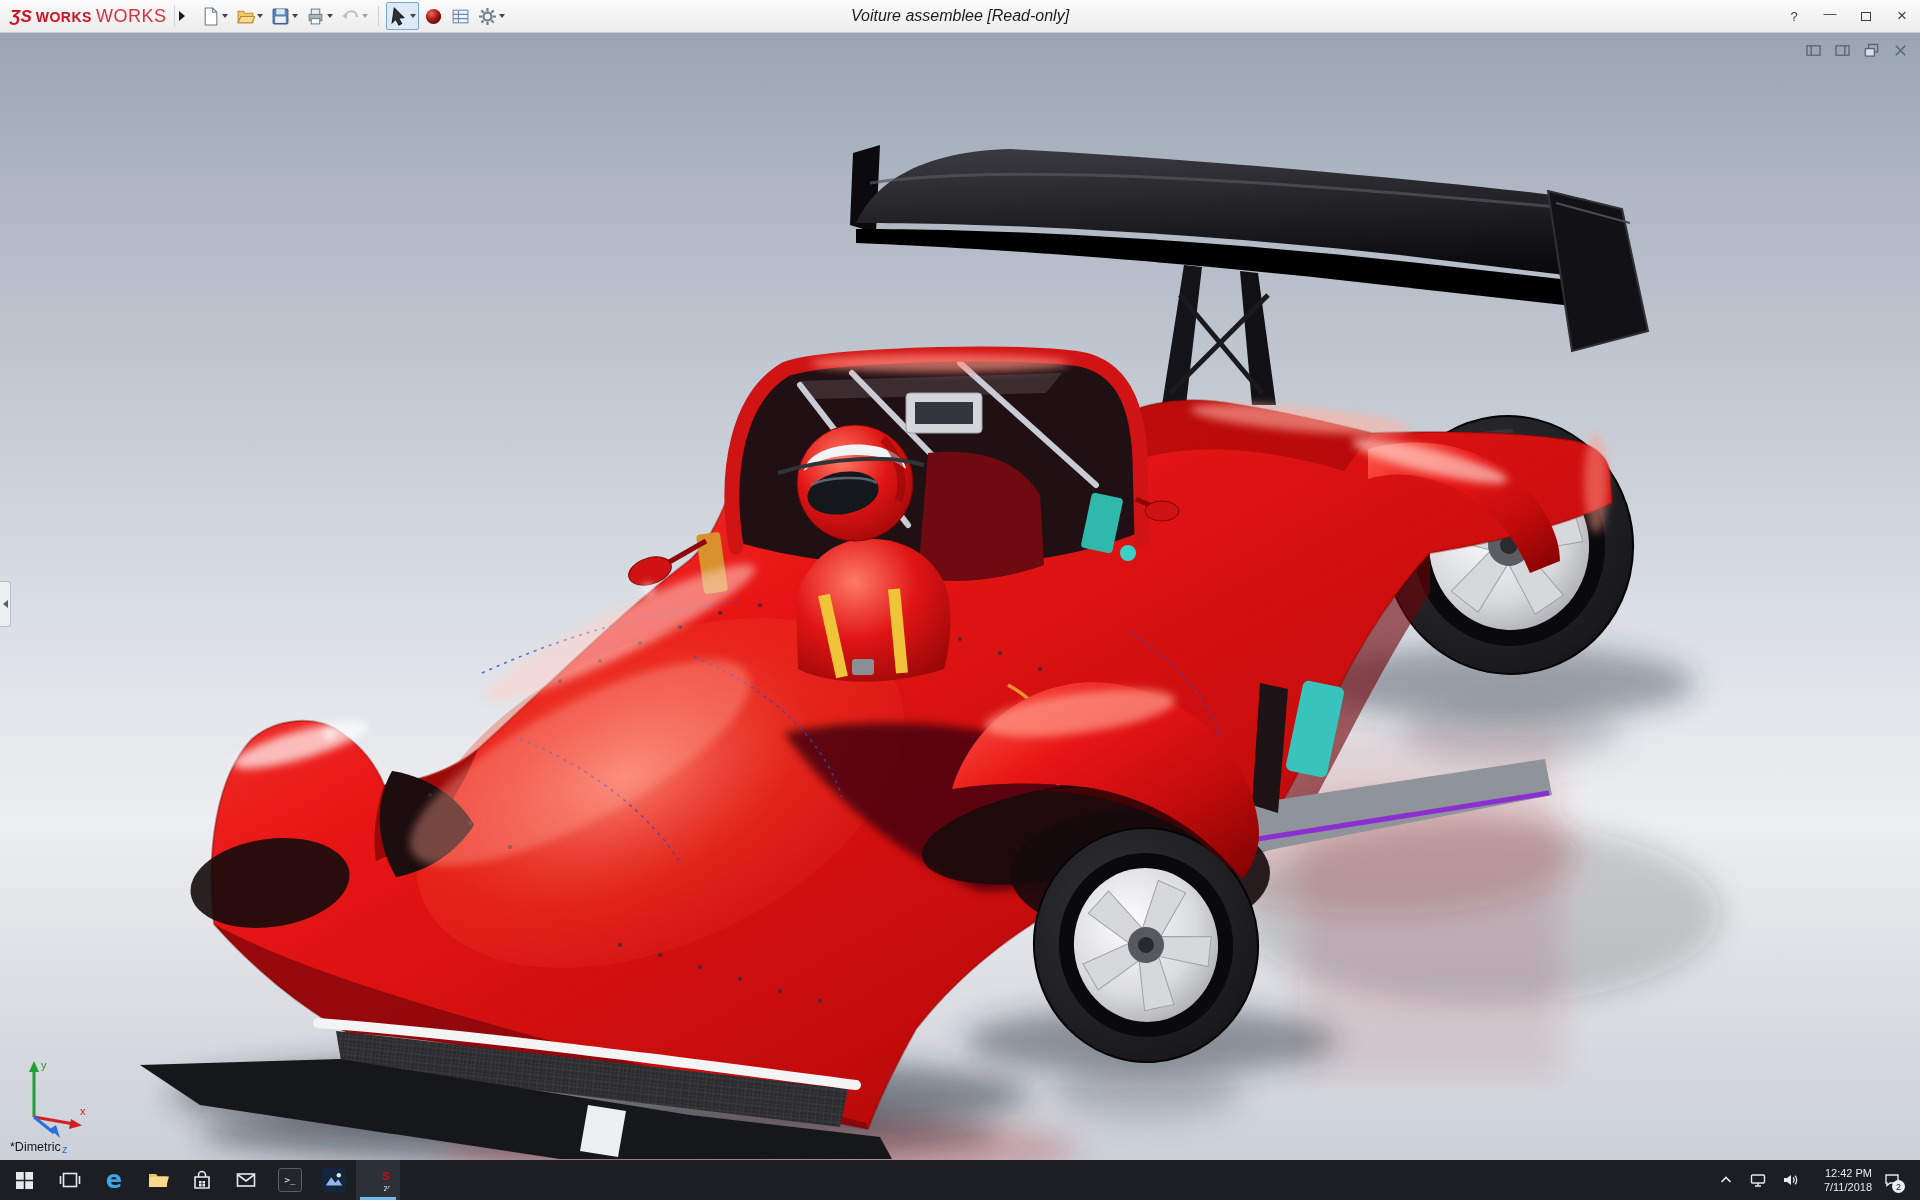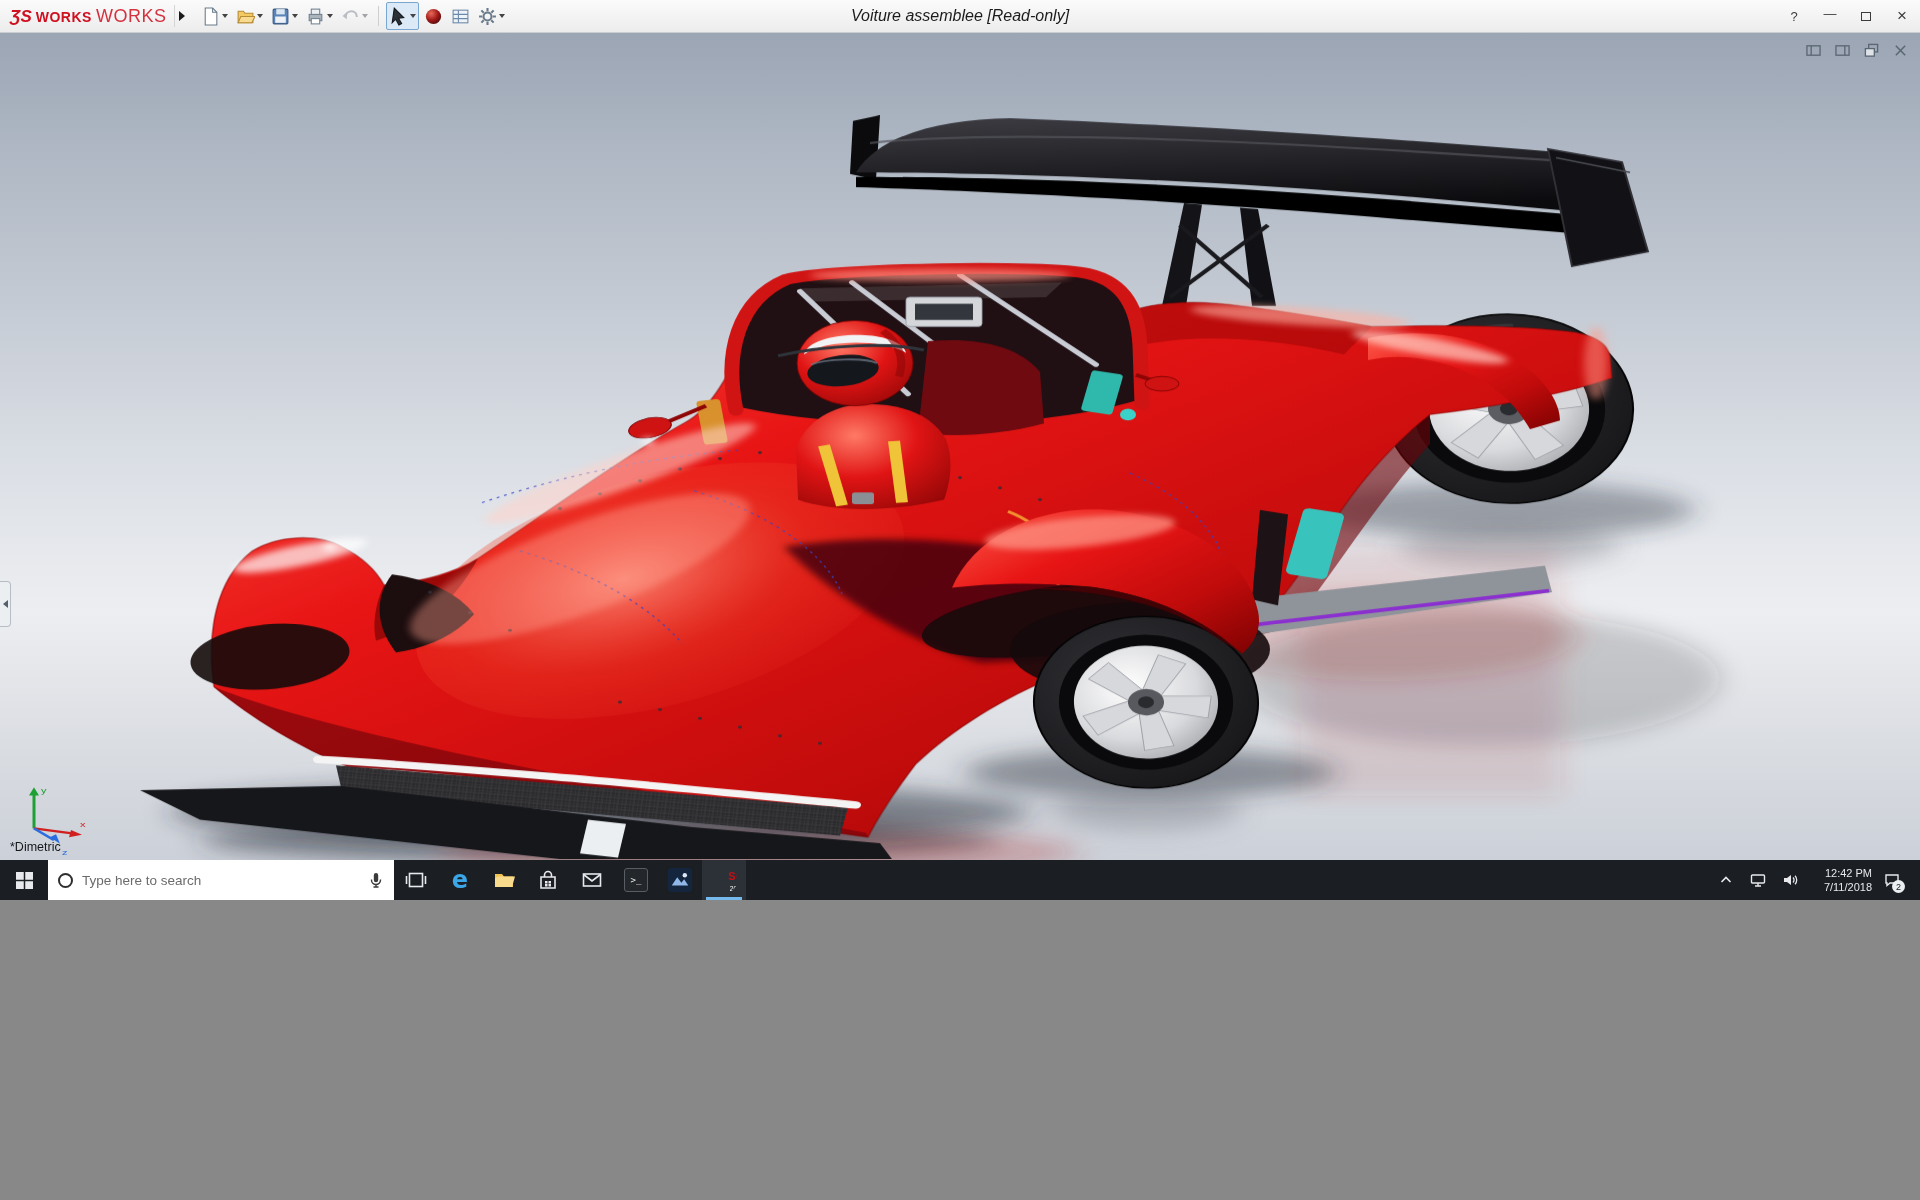--- a/index.html
+++ b/index.html
@@ -1,17 +1,17 @@
 <!DOCTYPE html>
 <html><head>
 <meta charset="utf-8">
 <style>
   * { margin:0; padding:0; box-sizing:border-box; }
   html,body { width:1920px; height:1200px; overflow:hidden; background:#888; }
-  .screen { position:relative; width:1920px; height:900px; font-family:"Liberation Sans", sans-serif; }
+  .screen { position:relative; width:1920px; height:1200px; font-family:"Liberation Sans", sans-serif; }
 
   
   .titlebar { position:absolute; top:0; left:0; right:0; height:33px;
     background:linear-gradient(#fbfbfb,#ececec); border-bottom:1px solid #c9ccd0;
     display:flex; align-items:center; z-index:30; }
   .brand { display:flex; align-items:baseline; gap:4px; padding:0 8px 0 10px; }
   .brand-mark { color:#cf1020; font-weight:bold; font-style:italic; font-size:17px; }
   .brand-bold { color:#cf1020; font-weight:bold; font-size:14px; letter-spacing:.5px; }
   .brand-light { color:#cf1020; font-weight:normal; font-size:18px; letter-spacing:.5px; opacity:.85; }
   .flyout { width:14px; height:22px; display:flex; align-items:center; justify-content:center;
@@ -468,28 +468,20 @@
   <div class="taskbar">
     <div class="tb-start">
       <svg viewBox="0 0 16 16" width="17" height="17">
         <rect x="0" y="0" width="7.3" height="7.3" fill="#e7e9ec"></rect>
           <rect x="8.7" y="0" width="7.3" height="7.3" fill="#e7e9ec"></rect>
         <rect x="0" y="8.7" width="7.3" height="7.3" fill="#e7e9ec"></rect>
           <rect x="8.7" y="8.7" width="7.3" height="7.3" fill="#e7e9ec"></rect>
       </svg>
     </div>
 
-    <div class="search-box">
-      <span class="cortana-ring"></span>
-      <span class="search-ph">Type here to search</span>
-      <svg viewBox="0 0 16 16" width="16" height="16">
-        <path d="M8 1a2.2 2.2 0 0 1 2.2 2.2V8A2.2 2.2 0 0 1 8 10.2 2.2 2.2 0 0 1 5.8 8V3.2A2.2 2.2 0 0 1 8 1z" fill="#3a3a3a"></path>
-        <path d="M3.5 7.5V8a4.5 4.5 0 0 0 9 0v-.5M8 12.5V15M5.5 15h5" stroke="#3a3a3a" stroke-width="1.4" fill="none"></path>
-      </svg>
-    </div>
 
     <div class="task-icon">
       <svg viewBox="0 0 22 22">
         <rect x="4.5" y="4.5" width="13" height="13" fill="none" stroke="#e7e9ec" stroke-width="1.6"></rect>
         <path d="M1.5 7v8M20.5 7v8" stroke="#e7e9ec" stroke-width="1.6"></path>
       </svg>
     </div>
     <div class="task-icon">
       <span class="edge-e">e</span>
     </div>

